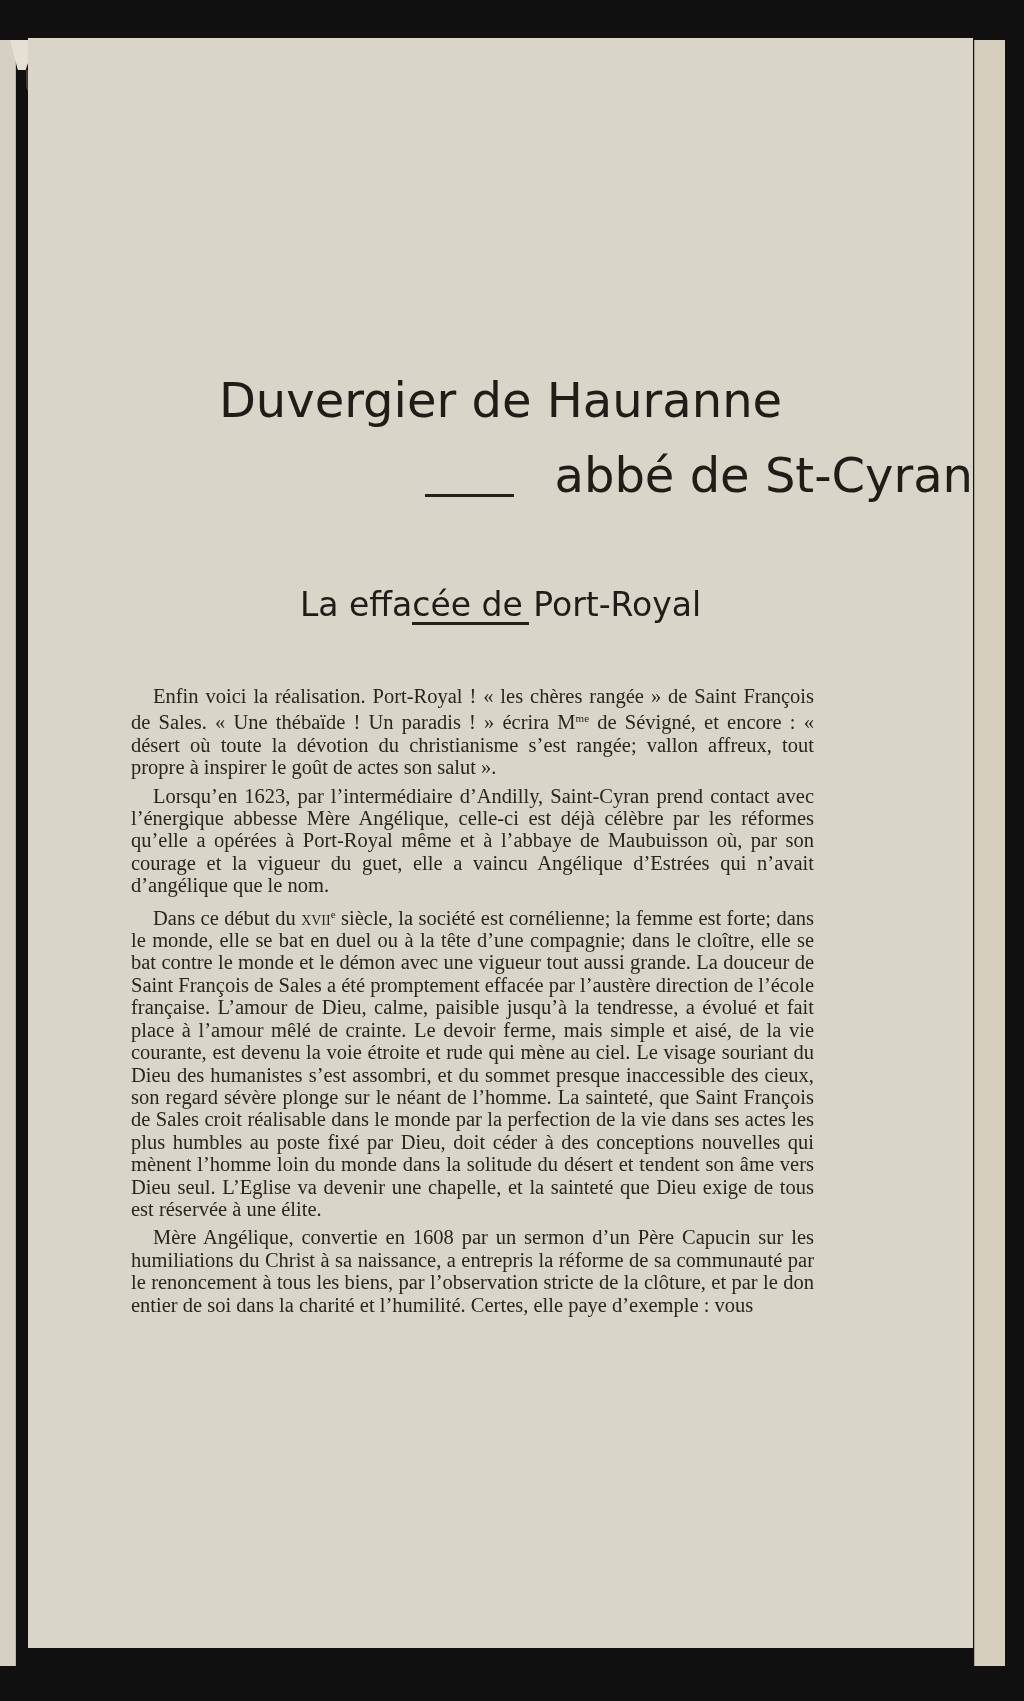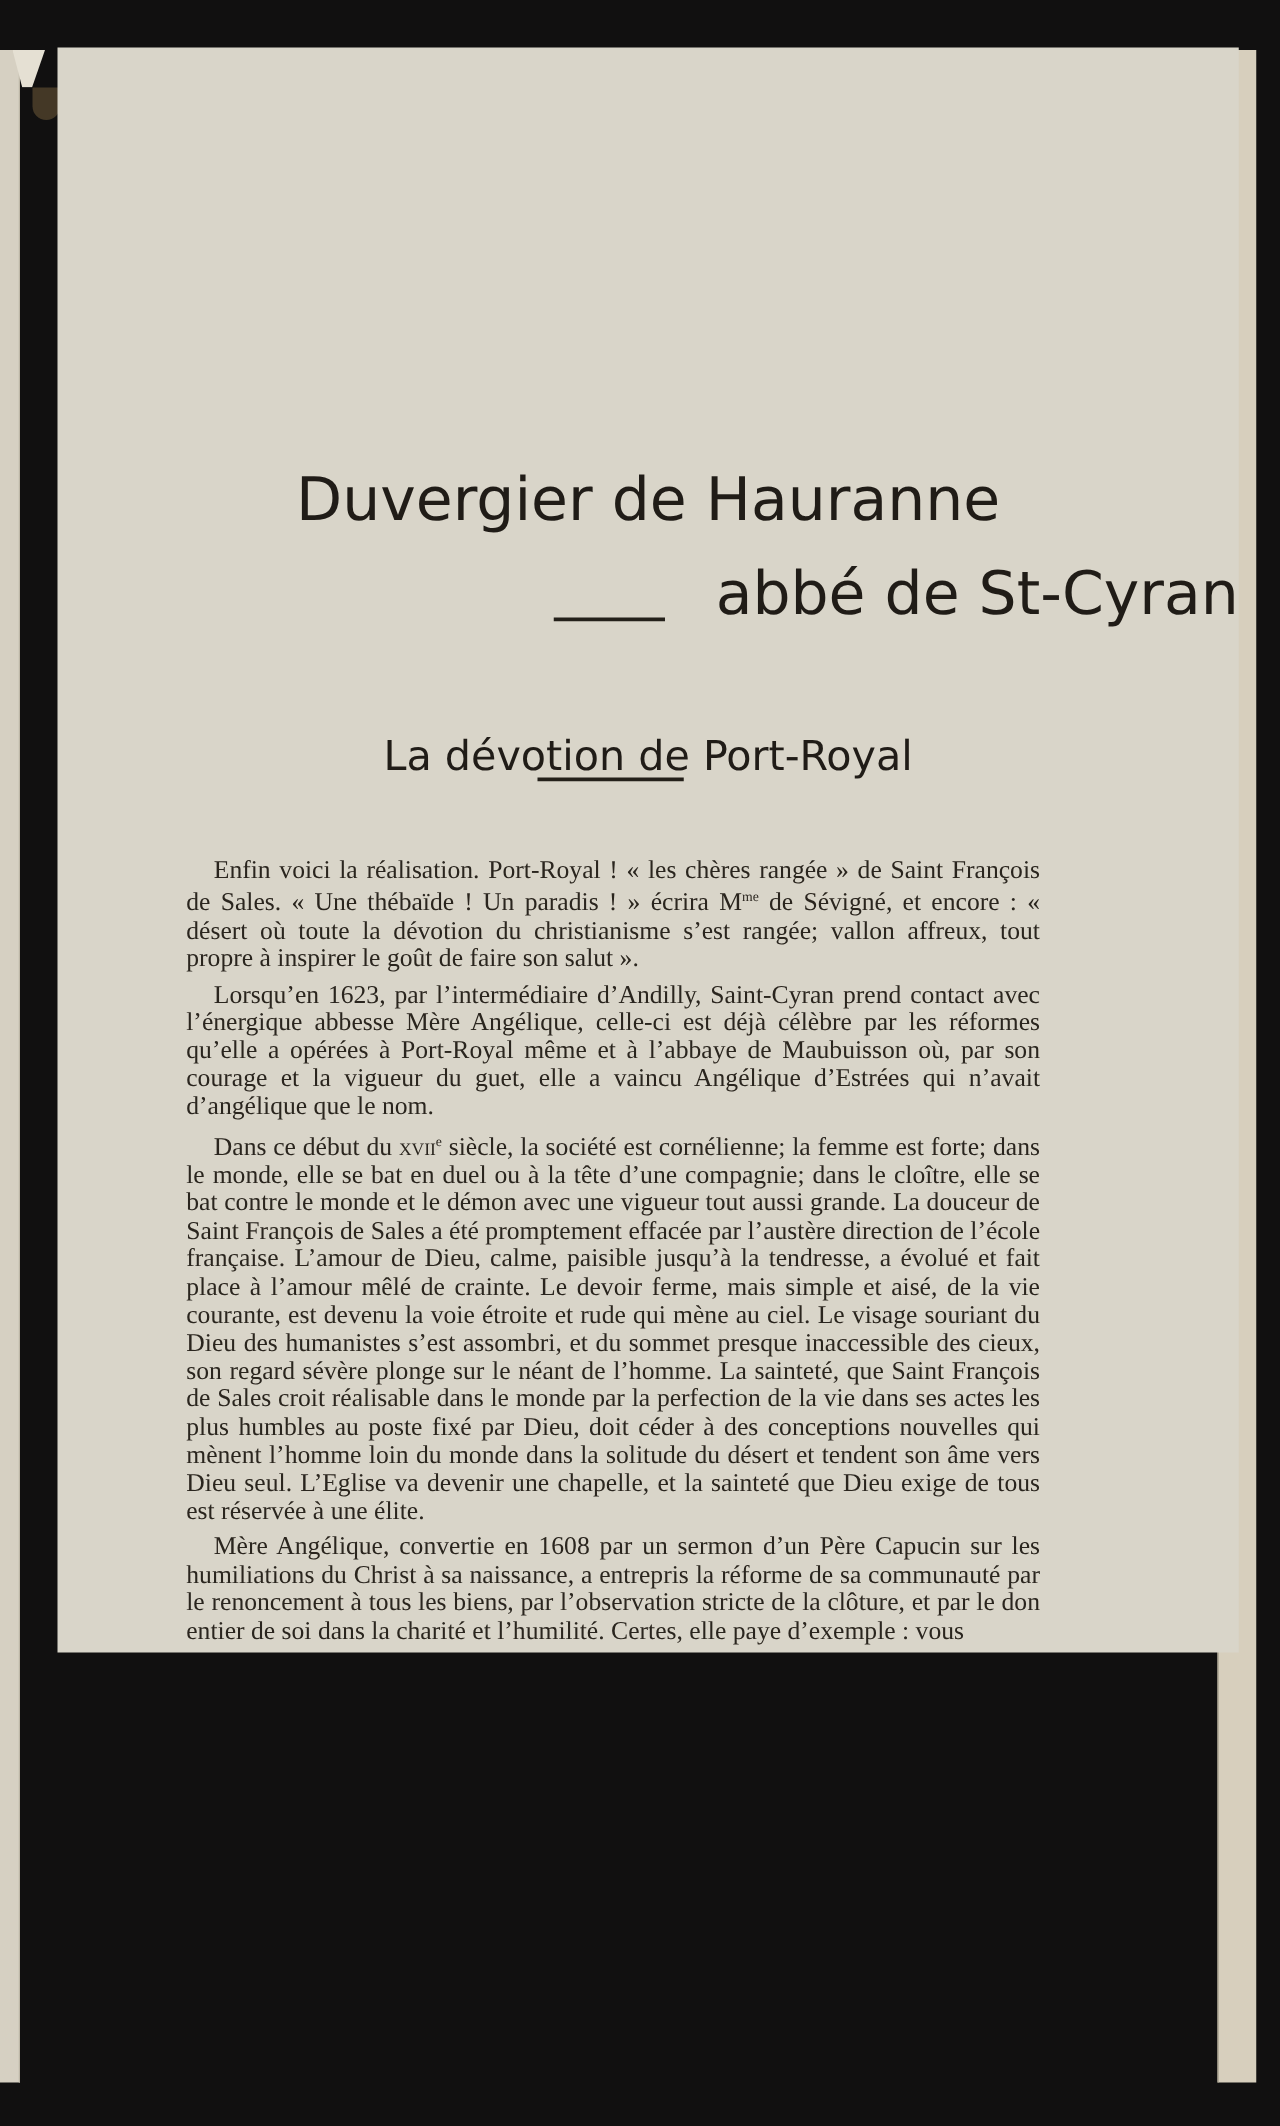--- a/index.html
+++ b/index.html
@@ -1,21 +1,21 @@
 <!DOCTYPE html>
 <html><head>
 <meta charset="utf-8">
 <style>
   html, body { margin:0; padding:0; }
   body { width:1024px; height:1701px; background:#111010; position:relative; overflow:hidden; }
   .left-strip { position:absolute; left:0; top:40px; width:15px; height:1626px; background:#d6d0c2; border-right:1px solid #bdb6a6; }
   .fold { position:absolute; left:10px; top:40px; width:26px; height:30px; background:#e5e0d3; clip-path:polygon(0 0,100% 0,60% 100%,30% 100%); }
   .fold-shadow { position:absolute; left:26px; top:70px; width:22px; height:26px; background:#5a4a30; border-radius:0 0 12px 12px; opacity:.7; }
   .backing { position:absolute; left:974px; top:40px; width:30px; height:1626px; background:#d7cfbd; border-left:1px solid #a9a290; }
-  .page { position:absolute; left:46px; top:38px; width:945px; height:1284px; background:#d9d5c9; }
+  .page { position:absolute; left:28px; top:38px; width:945px; height:1610px; background:#d9d5c9; }
   .title { position:absolute; left:0; width:945px; text-align:center; font-family:"DejaVu Sans", sans-serif; color:#201c17; font-size:48px; letter-spacing:0px; }
   .t1 { top:334px; }
   .t2 { top:409px;text-align:right; }
   .rule { position:absolute; height:3px; background:#24201a; }
   .r1 { left:397px; top:456px; width:89px; }
   .r2 { left:384px; top:584px; width:117px; }
   .subtitle { position:absolute; left:0; width:945px; top:547px; text-align:center; font-family:"DejaVu Sans", sans-serif; font-size:33px; color:#201c17; }
   .body { position:absolute; left:103px; top:647px; width:683px; font-family:"Liberation Serif", serif; font-size:20.5px; line-height:22.4px; color:#2a251e; text-align:justify; }
   .body p { margin:0 0 6px 0; text-indent:22px; }
   .sup { font-size:11px; vertical-align:7px; }
@@ -26,22 +26,22 @@
 
 <div class="left-strip"></div>
 <div class="fold"></div>
 <div class="fold-shadow"></div>
 <div class="backing"></div>
 
 <div class="page">
   <div class="title t1">Duvergier de Hauranne</div>
   <div class="title t2">abbé de St-Cyran</div>
   <div class="rule r1"></div>
-  <div class="subtitle">La dévotion de Port-Royal</div>
+  <div class="subtitle">La effacée de Port-Royal</div>
   <div class="rule r2"></div>
 
   <div class="body">
-    <p><span>Enfin voici la réalisation. Port-Royal ! « les chères rangée » de Saint François de Sales. « Une thébaïde ! Un paradis ! » écrira M</span><span class="sup">me</span><span> de Sévigné, et encore : « désert où toute la dévotion du christianisme s’est rangée; vallon affreux, tout propre à inspirer le goût de faire son salut ».</span></p>
+    <p><span>Enfin voici la réalisation. Port-Royal ! « les chères rangée » de Saint François de Sales. « Une thébaïde ! Un paradis ! » écrira M</span><span class="sup">me</span><span> de Sévigné, et encore : « désert où toute la dévotion du christianisme s’est rangée; vallon affreux, tout propre à inspirer le goût de actes son salut ».</span></p>
     <p>Lorsqu’en 1623, par l’intermédiaire d’Andilly, Saint-Cyran prend contact avec l’énergique abbesse Mère Angélique, celle-ci est déjà célèbre par les réformes qu’elle a opérées à Port-Royal même et à l’abbaye de Maubuisson où, par son courage et la vigueur du guet, elle a vaincu Angélique d’Estrées qui n’avait d’angélique que le nom.</p>
     <p><span>Dans ce début du </span><span class="sc">xvii</span><span class="sup">e</span><span> siècle, la société est cornélienne; la femme est forte; dans le monde, elle se bat en duel ou à la tête d’une compagnie; dans le cloître, elle se bat contre le monde et le démon avec une vigueur tout aussi grande. La douceur de Saint François de Sales a été promptement effacée par l’austère direction de l’école française. L’amour de Dieu, calme, paisible jusqu’à la tendresse, a évolué et fait place à l’amour mêlé de crainte. Le devoir ferme, mais simple et aisé, de la vie courante, est devenu la voie étroite et rude qui mène au ciel. Le visage souriant du Dieu des humanistes s’est assombri, et du sommet presque inaccessible des cieux, son regard sévère plonge sur le néant de l’homme. La sainteté, que Saint François de Sales croit réalisable dans le monde par la perfection de la vie dans ses actes les plus humbles au poste fixé par Dieu, doit céder à des conceptions nouvelles qui mènent l’homme loin du monde dans la solitude du désert et tendent son âme vers Dieu seul. L’Eglise va devenir une chapelle, et la sainteté que Dieu exige de tous est réservée à une élite.</span></p>
     <p>Mère Angélique, convertie en 1608 par un sermon d’un Père Capucin sur les humiliations du Christ à sa naissance, a entrepris la réforme de sa communauté par le renoncement à tous les biens, par l’observation stricte de la clôture, et par le don entier de soi dans la charité et l’humilité. Certes, elle paye d’exemple : vous</p>
   </div>
 </div>
 
 </body></html>

